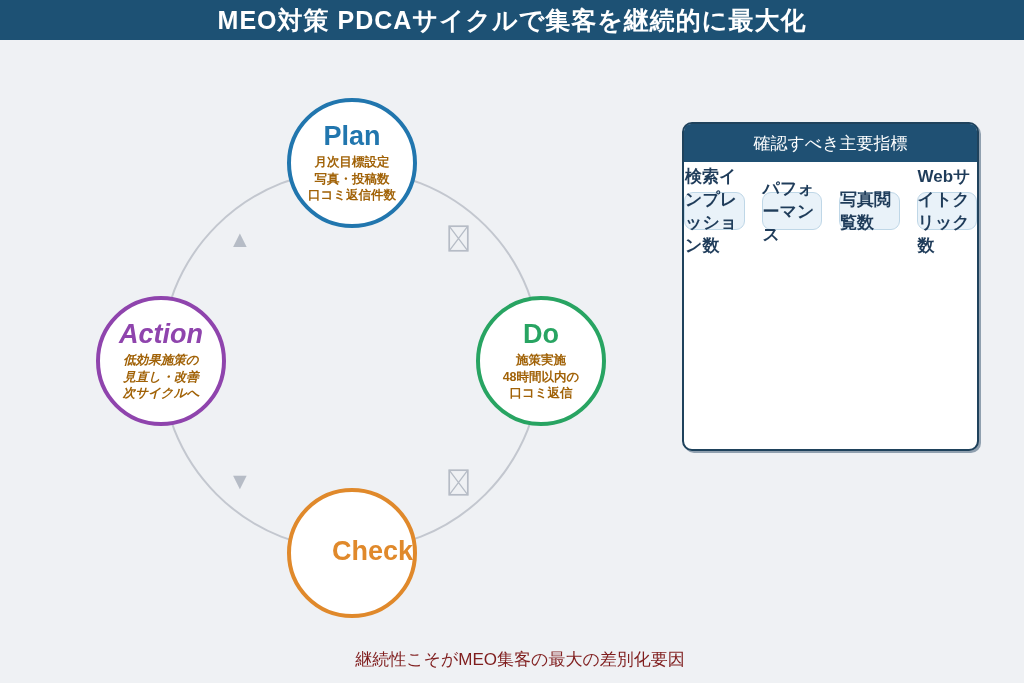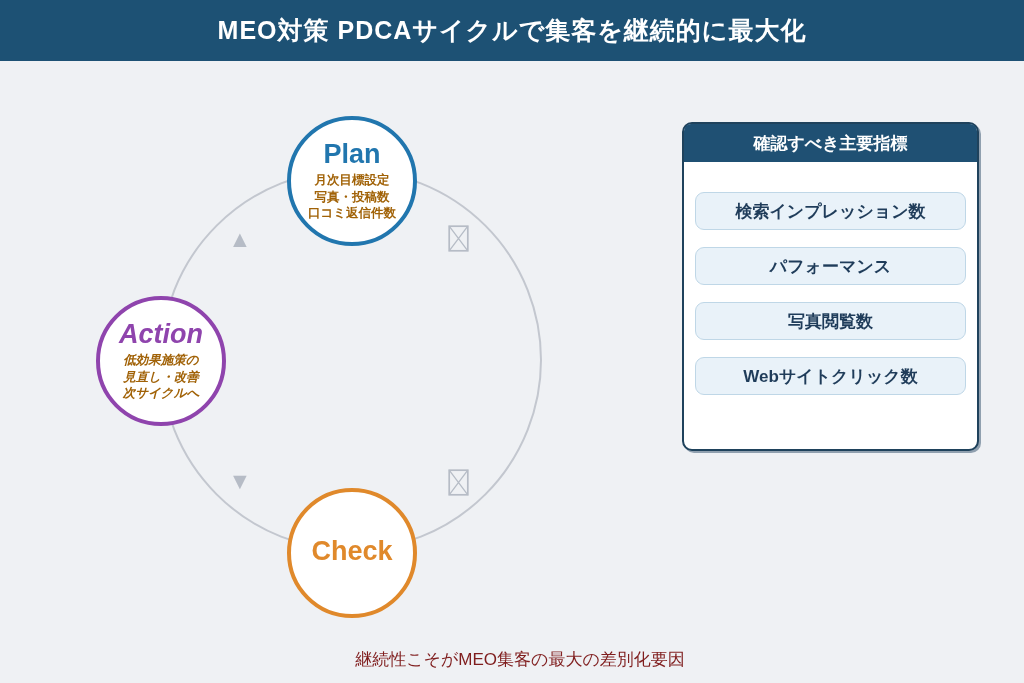--- a/index.html
+++ b/index.html
@@ -7,21 +7,21 @@
   body {
     font-family: "Liberation Sans", "DejaVu Sans", sans-serif;
     background: #eff1f4;
     position: relative;
     overflow: hidden;
   }
   .stage { position: absolute; inset: 0; width: 1024px; height: 683px; }
 
   
   .banner {
-    position: absolute; left: 0; top: 0; width: 1024px; height: 61px;
+    position: absolute; left: 0; top: 0; width: 1024px; height: 40px;
     background: #1d5174;
     display: flex; align-items: center; justify-content: center;
   }
   .banner-title {
     color: #ffffff; font-size: 25px; font-weight: bold; letter-spacing: 1px;
   }
 
   
   .ring {
     position: absolute; left: 160px; top: 169px;
@@ -29,23 +29,23 @@
     border: 2px solid #c3c7cf; border-radius: 50%;
   }
 
   
   .node {
     position: absolute; width: 130px; height: 130px;
     background: #ffffff; border: 4px solid #999; border-radius: 50%;
     display: flex; flex-direction: column; align-items: center; justify-content: center;
     text-align: center;
   }
-  .node-plan   { left: 287px; top: 116px; align-items: center; }
+  .node-plan   { left: 287px; top: 98px; align-items: center; }
   .node-do     { left: 476px; top: 296px; }
-  .node-check  { left: 287px; top: 488px; }
+  .node-check  { left: 287px; top: 488px; align-items: flex-end; }
   .node-action { left:  96px; top: 296px; }
   .node-title { font-size: 27px; font-weight: bold; line-height: 1.05; margin-bottom: 4px; }
   .node-desc {
     font-size: 12.5px; font-weight: bold; color: #a16207;
     line-height: 1.32; white-space: pre-line;
   }
 
   
   .tri {
     position: absolute; font-size: 23px; color: #b6bcc6; line-height: 1;
@@ -60,23 +60,23 @@
   
   .panel {
     position: absolute; left: 682px; top: 122px; width: 297px; height: 329px;
     background: #ffffff; border: 2px solid #1f425c; border-radius: 10px;
     box-shadow: 2px 2px 0 rgba(28, 62, 92, 0.45);
   }
   .panel-header {
     height: 38px; background: #1f5073; border-radius: 7px 7px 0 0;
     display: flex; align-items: center; justify-content: center;
   }
-  .panel-title { color: #ffffff; font-size: 17px; font-weight: bold; }
+  .panel-title { color: #ffffff; font-size: 17px; font-weight: normal; }
   .panel-body {
-    display: flex; flex-direction: column; align-items: center;
+    display: flex; flex-direction: row; align-items: center;
     padding-top: 30px; gap: 17px;
   }
   .kpi-item {
     width: 271px; height: 38px;
     background: #e9f2f9; border: 1px solid #bfd7e7; border-radius: 9px;
     display: flex; align-items: center; justify-content: center;
     font-size: 17px; font-weight: bold; color: #1f3c5a;
   }
 
   
@@ -107,20 +107,26 @@
     <path d="M1.2 1.2 L19.8 25.8 M19.8 1.2 L1.2 25.8" fill="none" stroke="#b6bcc6" stroke-width="1.3"></path>
   </svg>
 
   <div class="node node-plan" style="border-color: rgb(33, 118, 174);">
     <div class="node-title" style="color: rgb(33, 118, 174);">Plan</div>
     <div class="node-desc">月次目標設定
 写真・投稿数
 口コミ返信件数</div>
   </div>
 
+  <div class="node node-do" style="border-color: rgb(40, 164, 98);">
+    <div class="node-title" style="color: rgb(40, 164, 98);">Do</div>
+    <div class="node-desc">施策実施
+48時間以内の
+口コミ返信</div>
+  </div>
 
   <div class="node node-check" style="border-color: rgb(224, 137, 43);">
     <div class="node-title" style="color: rgb(224, 137, 43);">Check</div>
   </div>
 
   <div class="node node-action" style="border-color: rgb(143, 68, 173); font-style: italic;">
     <div class="node-title" style="color: rgb(143, 68, 173);">Action</div>
     <div class="node-desc">低効果施策の
 見直し・改善
 次サイクルへ</div>

